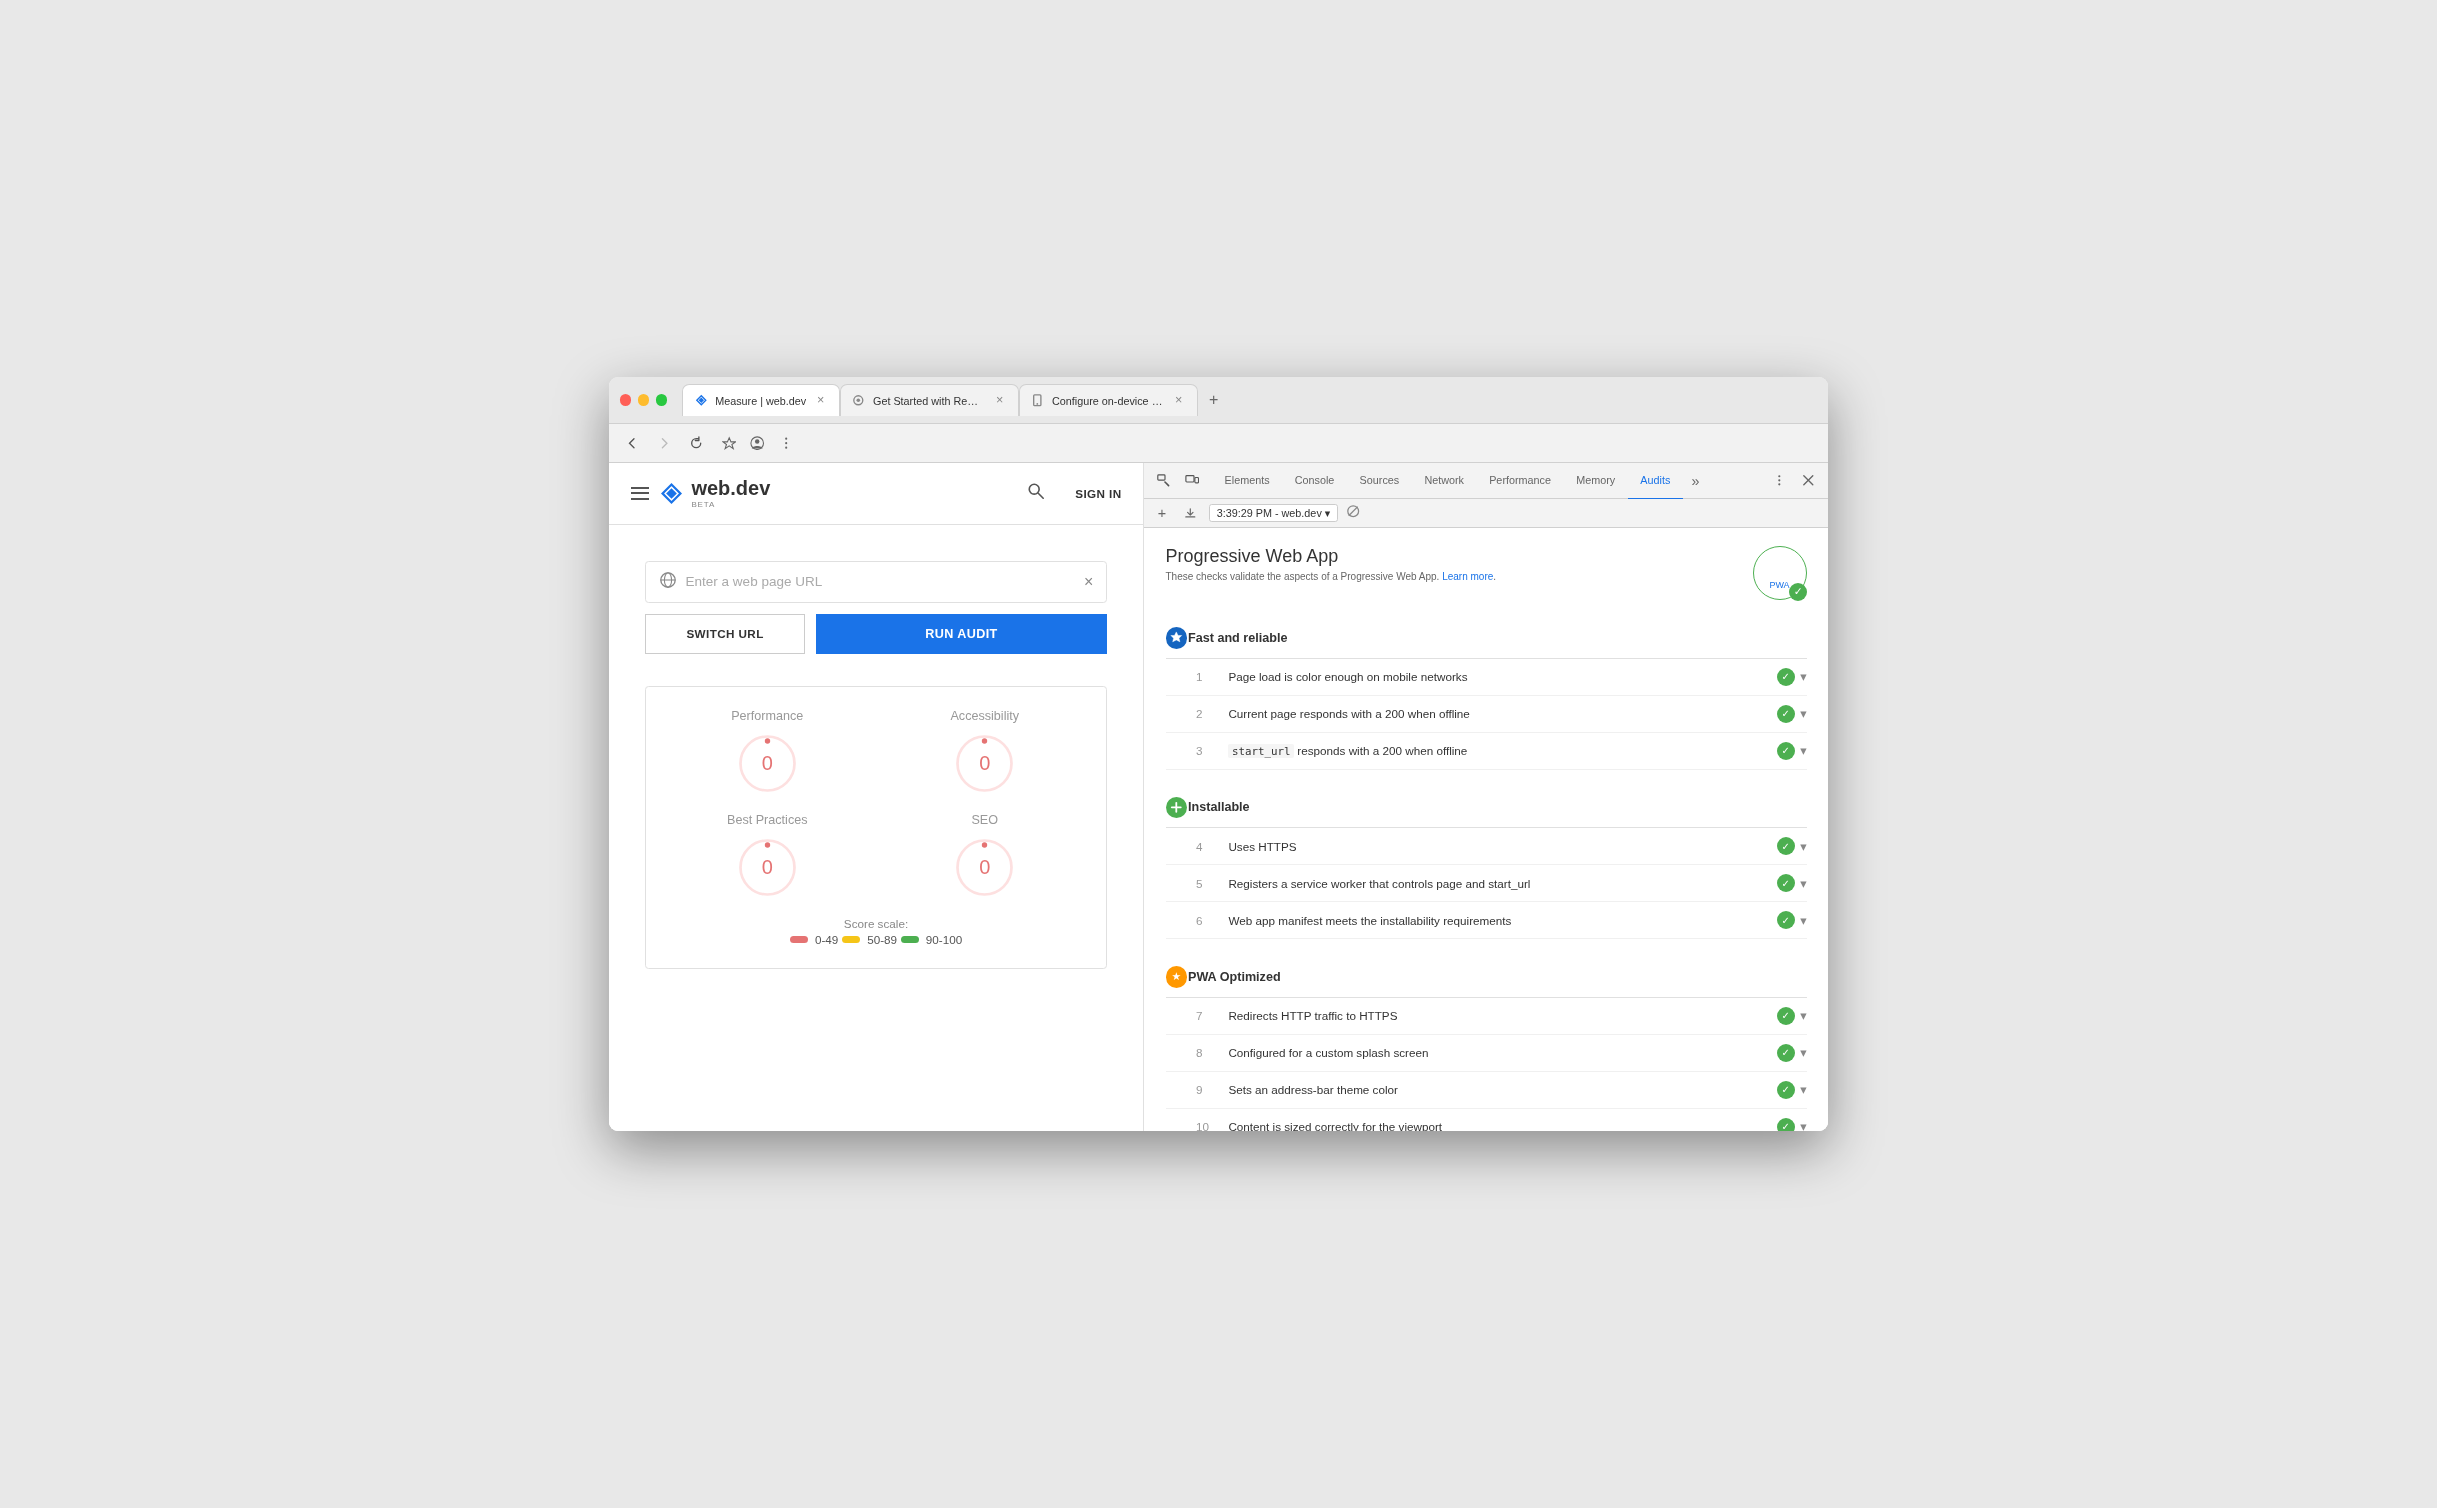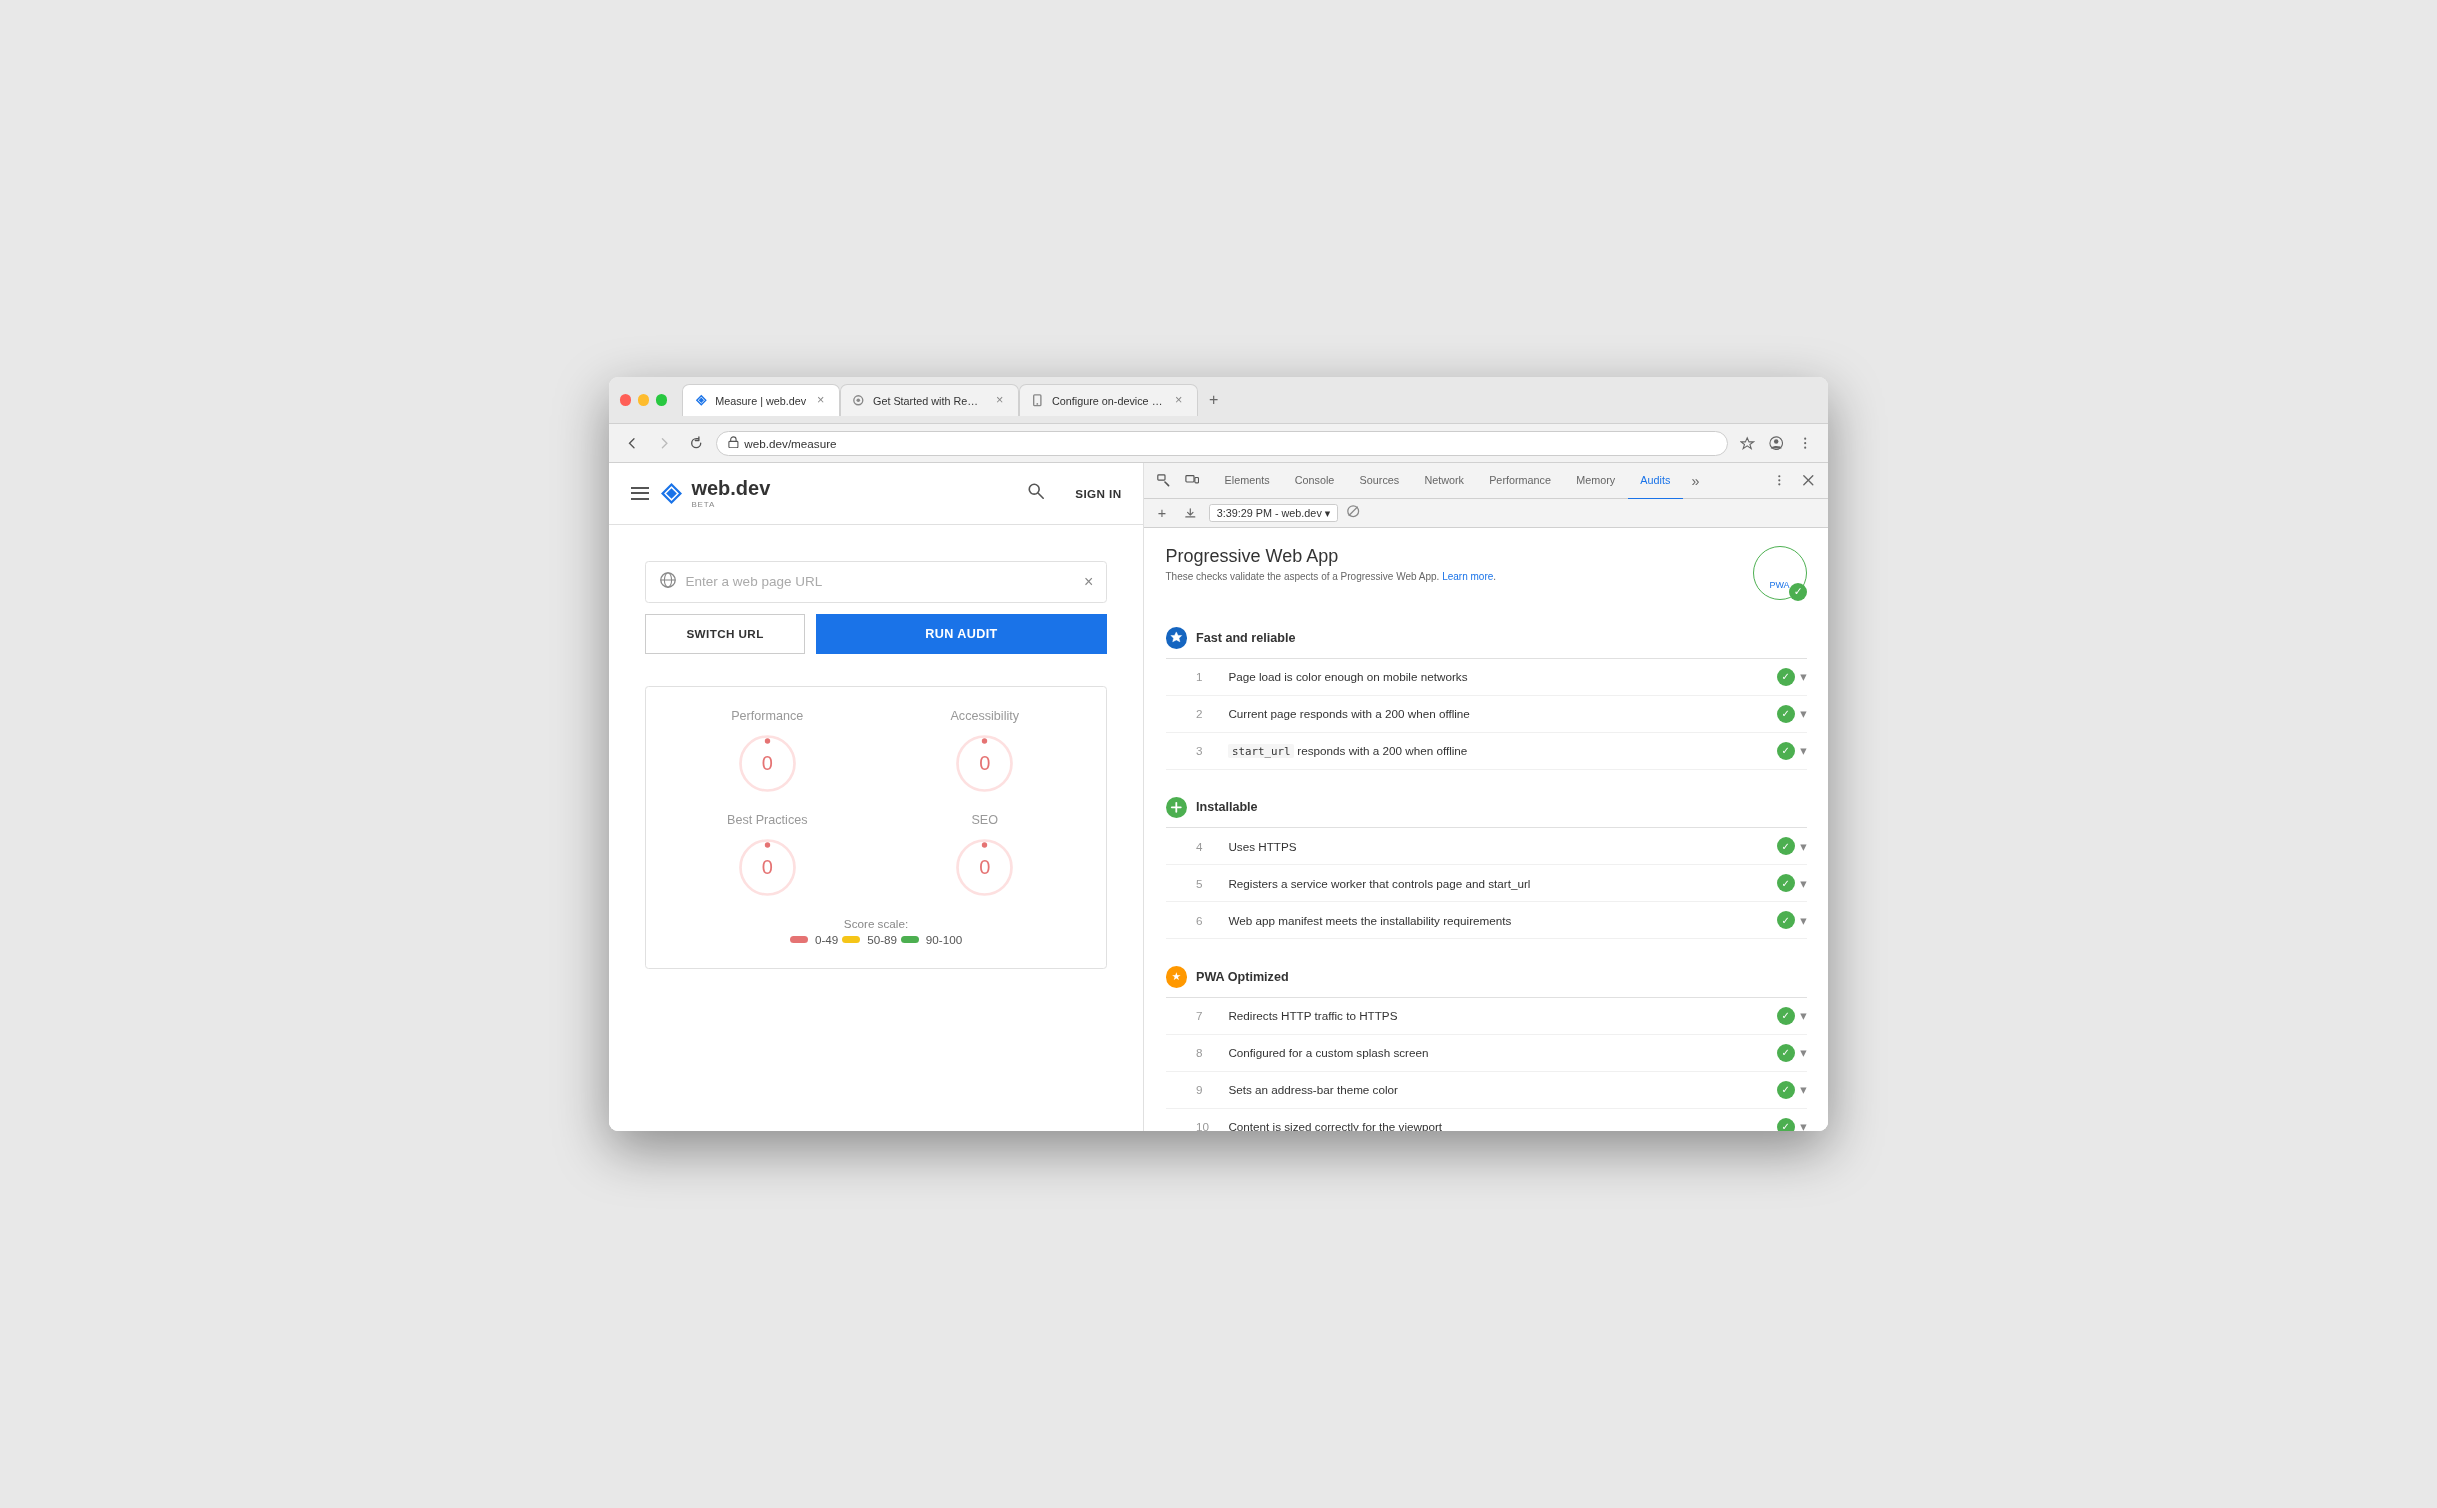--- a/index.html
+++ b/index.html
@@ -104,21 +104,21 @@
     .audit-header { display: flex; align-items: flex-start; justify-content: space-between; margin-bottom: 10.8px; }
     .audit-title { font-size: 18px; font-weight: 400; color: #333; }
     .audit-desc { font-size: 10px; color: #666; margin-top: 3.6px; }
     .audit-desc a { color: #1a73e8; text-decoration: none; }
     .pwa-badge { width: 54px; height: 54px; border-radius: 50%; background: #fff; border: 1.8px solid #4caf50; display: flex; align-items: center; justify-content: center; position: relative; flex-shrink: 0; }
     .pwa-badge-text { font-size: 9px; font-weight: 400; color: #1a73e8; margin-top: 24px; }
     .pwa-check { position: absolute; bottom: -1.8px; right: -1.8px; width: 18px; height: 18px; background: #4caf50; border-radius: 50%; display: flex; align-items: center; justify-content: center; color: #fff; font-size: 10.8px; }
 
     
     .audit-section { margin-top: 18px; }
-    .section-header { display: flex; align-items: center; gap: 9px; padding: 9px 0; border-bottom: 0.9px solid #e0e0e0; }
+    .section-header { display: flex; align-items: center; gap: 1px; padding: 9px 0; border-bottom: 0.9px solid #e0e0e0; }
     .section-icon { width: 21.5px; height: 21.5px; border-radius: 50%; display: flex; align-items: center; justify-content: center; color: #fff; font-size: 10.8px; flex-shrink: 0; }
     .icon-blue { background: #1565c0; }
     .icon-green { background: #4caf50; border-radius: 50%; }
     .icon-orange { background: #ff9800; }
     .section-title { font-size: 12.6px; font-weight: 700; color: #333; }
 
     .audit-item { display: flex; align-items: center; padding: 9px 0 9px 30.5px; border-bottom: 0.9px solid #f0f0f0; font-size: 11.7px; color: #333; }
     .audit-item-num { color: #999; margin-right: 14.4px; min-width: 18px; }
     .audit-item-text { flex: 1; }
     .audit-item-text code { background: #f5f5f5; padding: 0.9px 3.6px; border-radius: 1.8px; font-family: monospace; font-size: 10.8px; }
@@ -189,29 +189,20 @@
     </div>
     <div class="nav-btn">
       <svg width="14.4" height="14.4" viewBox="0 0 16 16">
           <path d="M6 3l5 5-5 5" stroke="#bbb" stroke-width="1.5" fill="none" stroke-linecap="round"></path>
         </svg>
     </div>
     <div class="nav-btn">
       <svg width="14.4" height="14.4" viewBox="0 0 16 16">
           <path d="M13 8A5 5 0 1 1 8 3h3M11 1v4H7" stroke="#555" stroke-width="1.5" fill="none" stroke-linecap="round" stroke-linejoin="round"></path>
         </svg>
-    </div>
-    <div class="address-bar">
-      <span class="lock-icon">
-        <svg width="10.8" height="12.6" viewBox="0 0 12 14">
-            <rect x="1" y="6" width="10" height="7" rx="1" fill="none" stroke="#555" stroke-width="1.2"></rect>
-            <path d="M3 6V4a3 3 0 0 1 6 0v2" stroke="#555" stroke-width="1.2" fill="none"></path>
-          </svg>
-      </span>
-      <span class="address-text">web.dev/measure</span>
     </div>
     <div class="nav-right-icons">
       <div class="nav-icon-btn">
         <svg width="14.4" height="14.4" viewBox="0 0 16 16">
             <polygon points="8,2 10,6.5 15,6.5 11,9.5 12.5,14 8,11 3.5,14 5,9.5 1,6.5 6,6.5" fill="none" stroke="#666" stroke-width="1.2"></polygon>
           </svg>
       </div>
       <div class="nav-icon-btn">
         <svg width="14.4" height="14.4" viewBox="0 0 16 16">
             <circle cx="8" cy="8" r="7" fill="none" stroke="#666" stroke-width="1.2"></circle>

